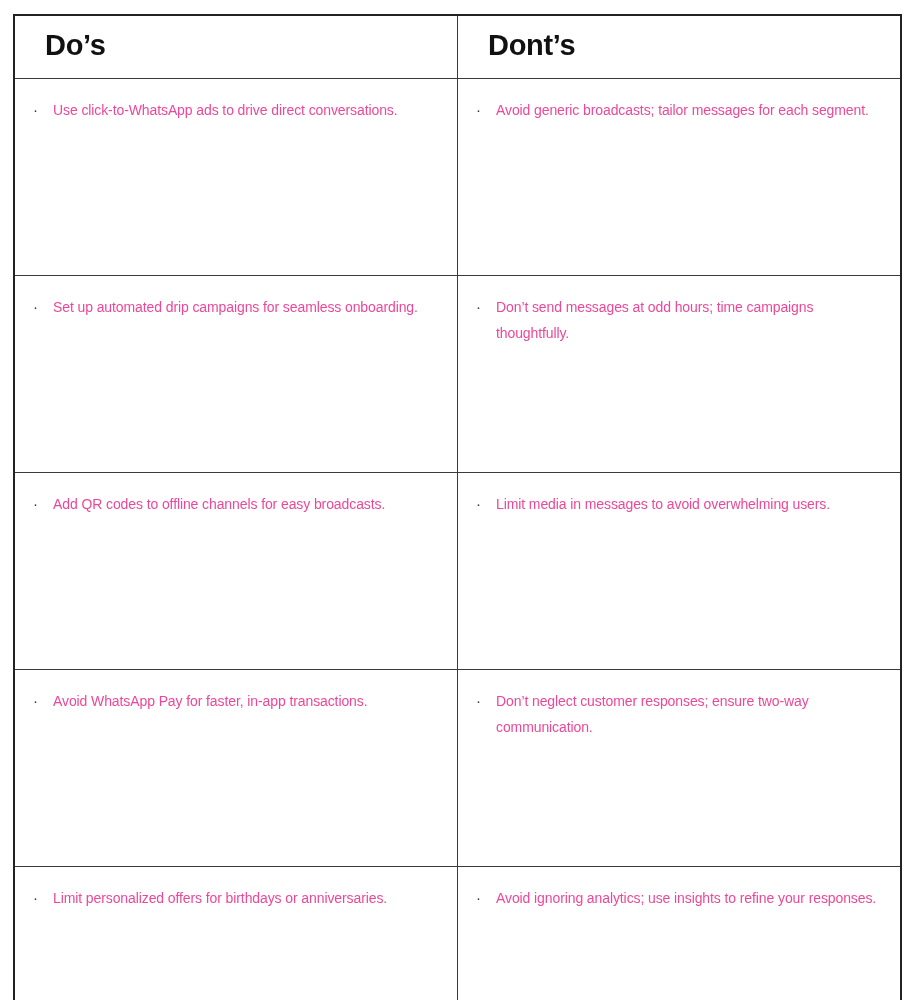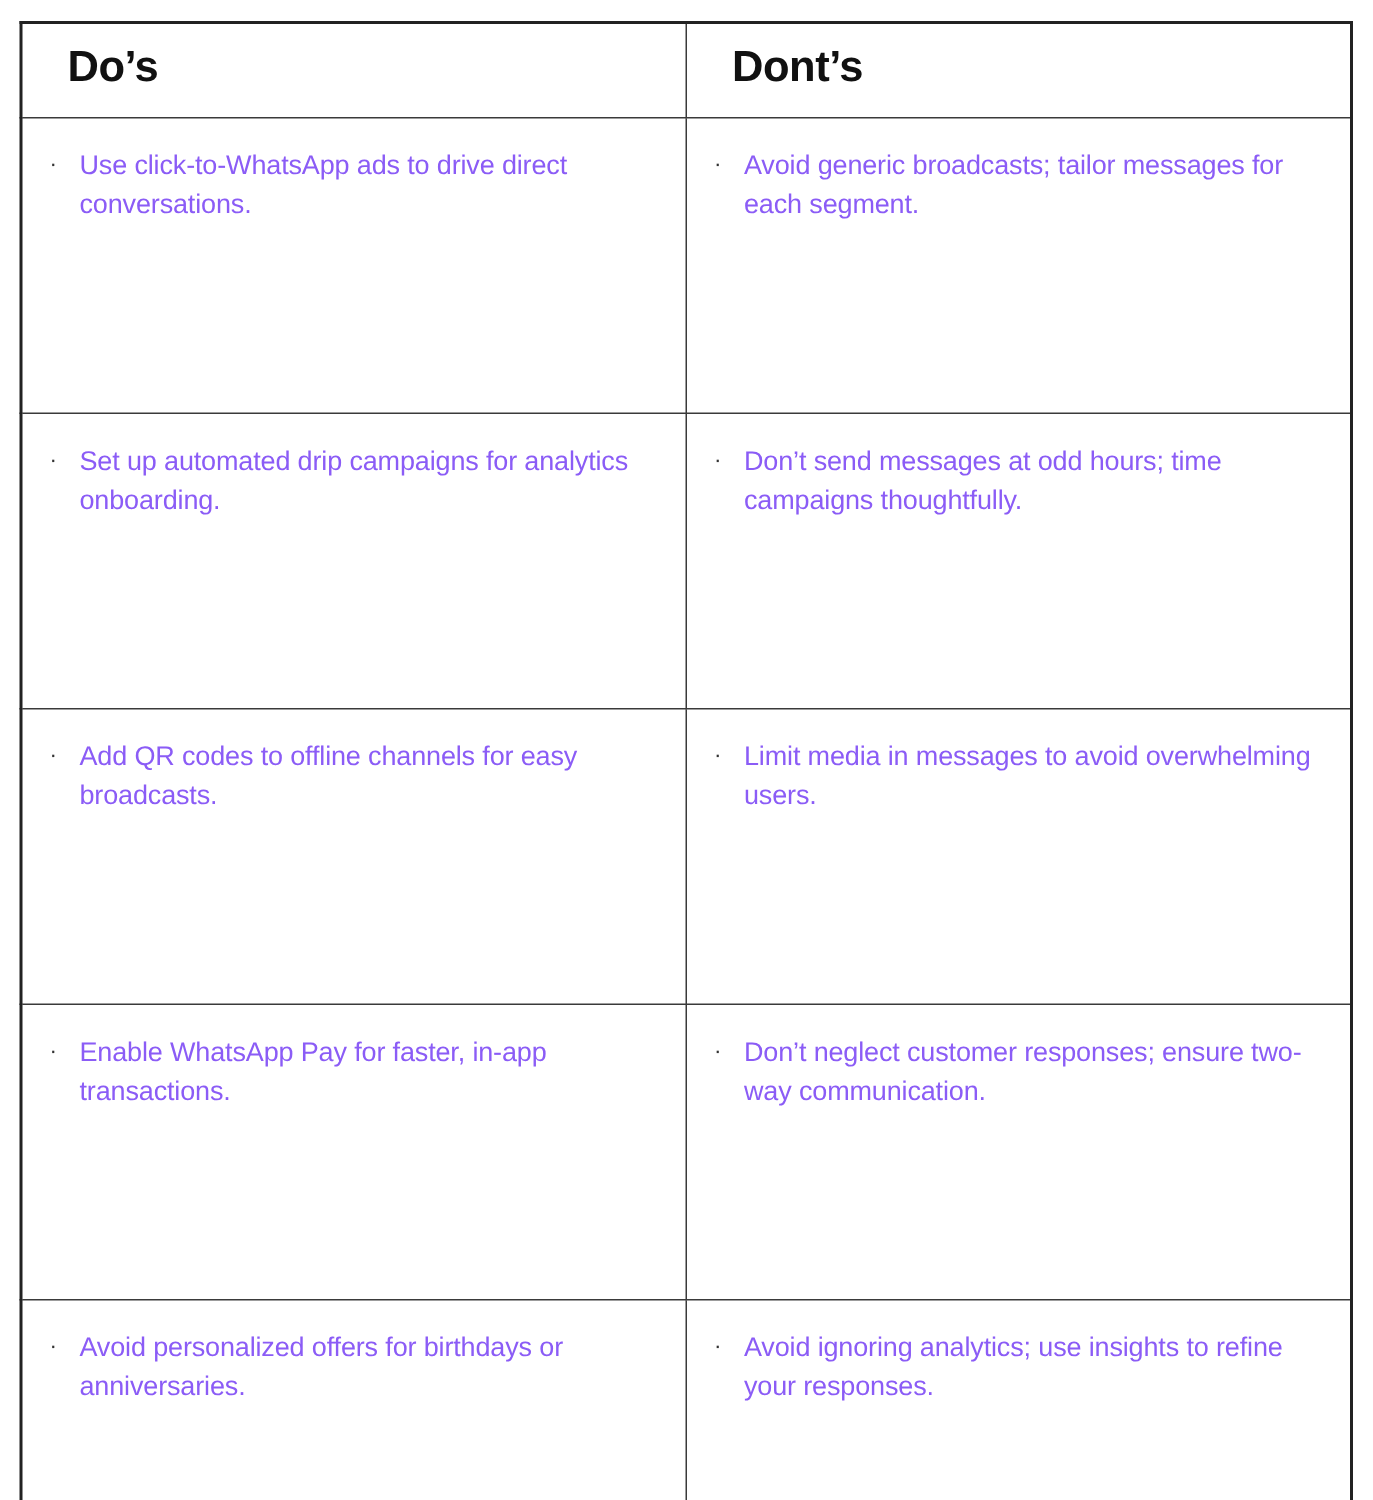--- a/index.html
+++ b/index.html
@@ -62,23 +62,23 @@
     flex: 0 0 auto;
     width: 20px;
     font-size: 15px;
     line-height: 26px;
     color: #333333;
     text-align: left;
     padding-left: 4px;
   }
   .bullet-text {
     flex: 1 1 auto;
-    font-size: 18px;
+    font-size: 14px;
     line-height: 26px;
-    color: #8b5cf6;
+    color: #ec4899;
     letter-spacing: -0.1px;
   }
 </style>
 </head>
 <body>
 
 <div class="page">
   <table class="dos-donts">
     <colgroup>
       <col class="col-left">
@@ -106,21 +106,21 @@
           <div class="bullet-row">
             <span class="bullet-dot">·</span>
             <span class="bullet-text">Avoid generic broadcasts; tailor messages for each segment.</span>
           </div>
         </td>
       </tr>
       <tr>
         <td class="body-cell">
           <div class="bullet-row">
             <span class="bullet-dot">·</span>
-            <span class="bullet-text">Set up automated drip campaigns for analytics onboarding.</span>
+            <span class="bullet-text">Set up automated drip campaigns for seamless onboarding.</span>
           </div>
         </td>
         <td class="body-cell">
           <div class="bullet-row">
             <span class="bullet-dot">·</span>
             <span class="bullet-text">Don’t send messages at odd hours; time campaigns thoughtfully.</span>
           </div>
         </td>
       </tr>
       <tr>
@@ -134,35 +134,35 @@
           <div class="bullet-row">
             <span class="bullet-dot">·</span>
             <span class="bullet-text">Limit media in messages to avoid overwhelming users.</span>
           </div>
         </td>
       </tr>
       <tr>
         <td class="body-cell">
           <div class="bullet-row">
             <span class="bullet-dot">·</span>
-            <span class="bullet-text">Enable WhatsApp Pay for faster, in-app transactions.</span>
+            <span class="bullet-text">Avoid WhatsApp Pay for faster, in-app transactions.</span>
           </div>
         </td>
         <td class="body-cell">
           <div class="bullet-row">
             <span class="bullet-dot">·</span>
             <span class="bullet-text">Don’t neglect customer responses; ensure two-way communication.</span>
           </div>
         </td>
       </tr>
       <tr>
         <td class="body-cell row-last">
           <div class="bullet-row">
             <span class="bullet-dot">·</span>
-            <span class="bullet-text">Avoid personalized offers for birthdays or anniversaries.</span>
+            <span class="bullet-text">Limit personalized offers for birthdays or anniversaries.</span>
           </div>
         </td>
         <td class="body-cell row-last">
           <div class="bullet-row">
             <span class="bullet-dot">·</span>
             <span class="bullet-text">Avoid ignoring analytics; use insights to refine your responses.</span>
           </div>
         </td>
       </tr>
     </tbody>

